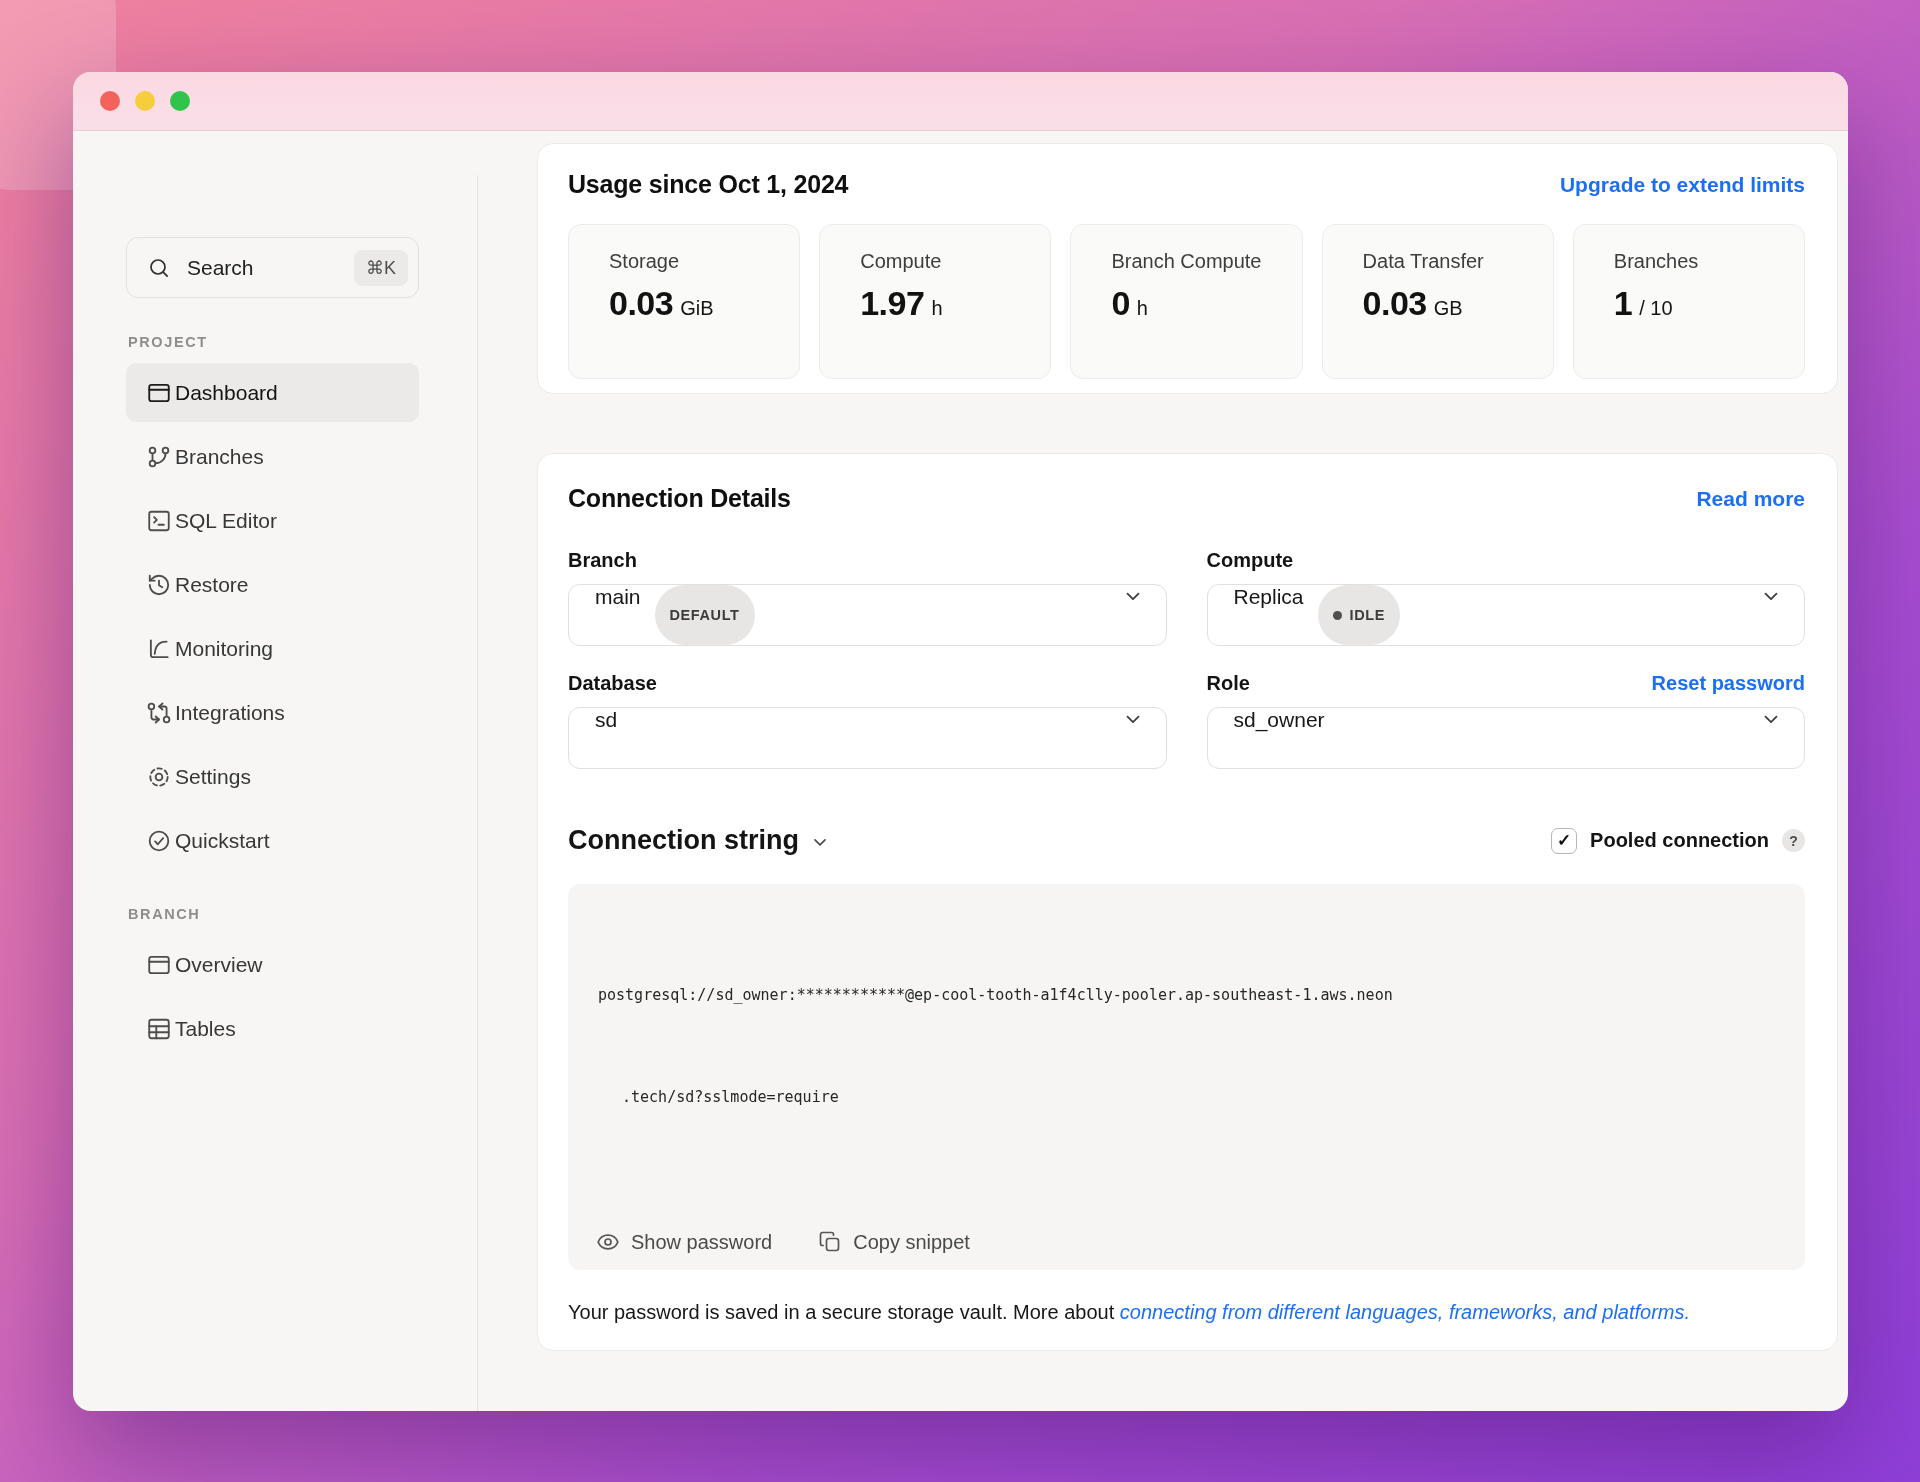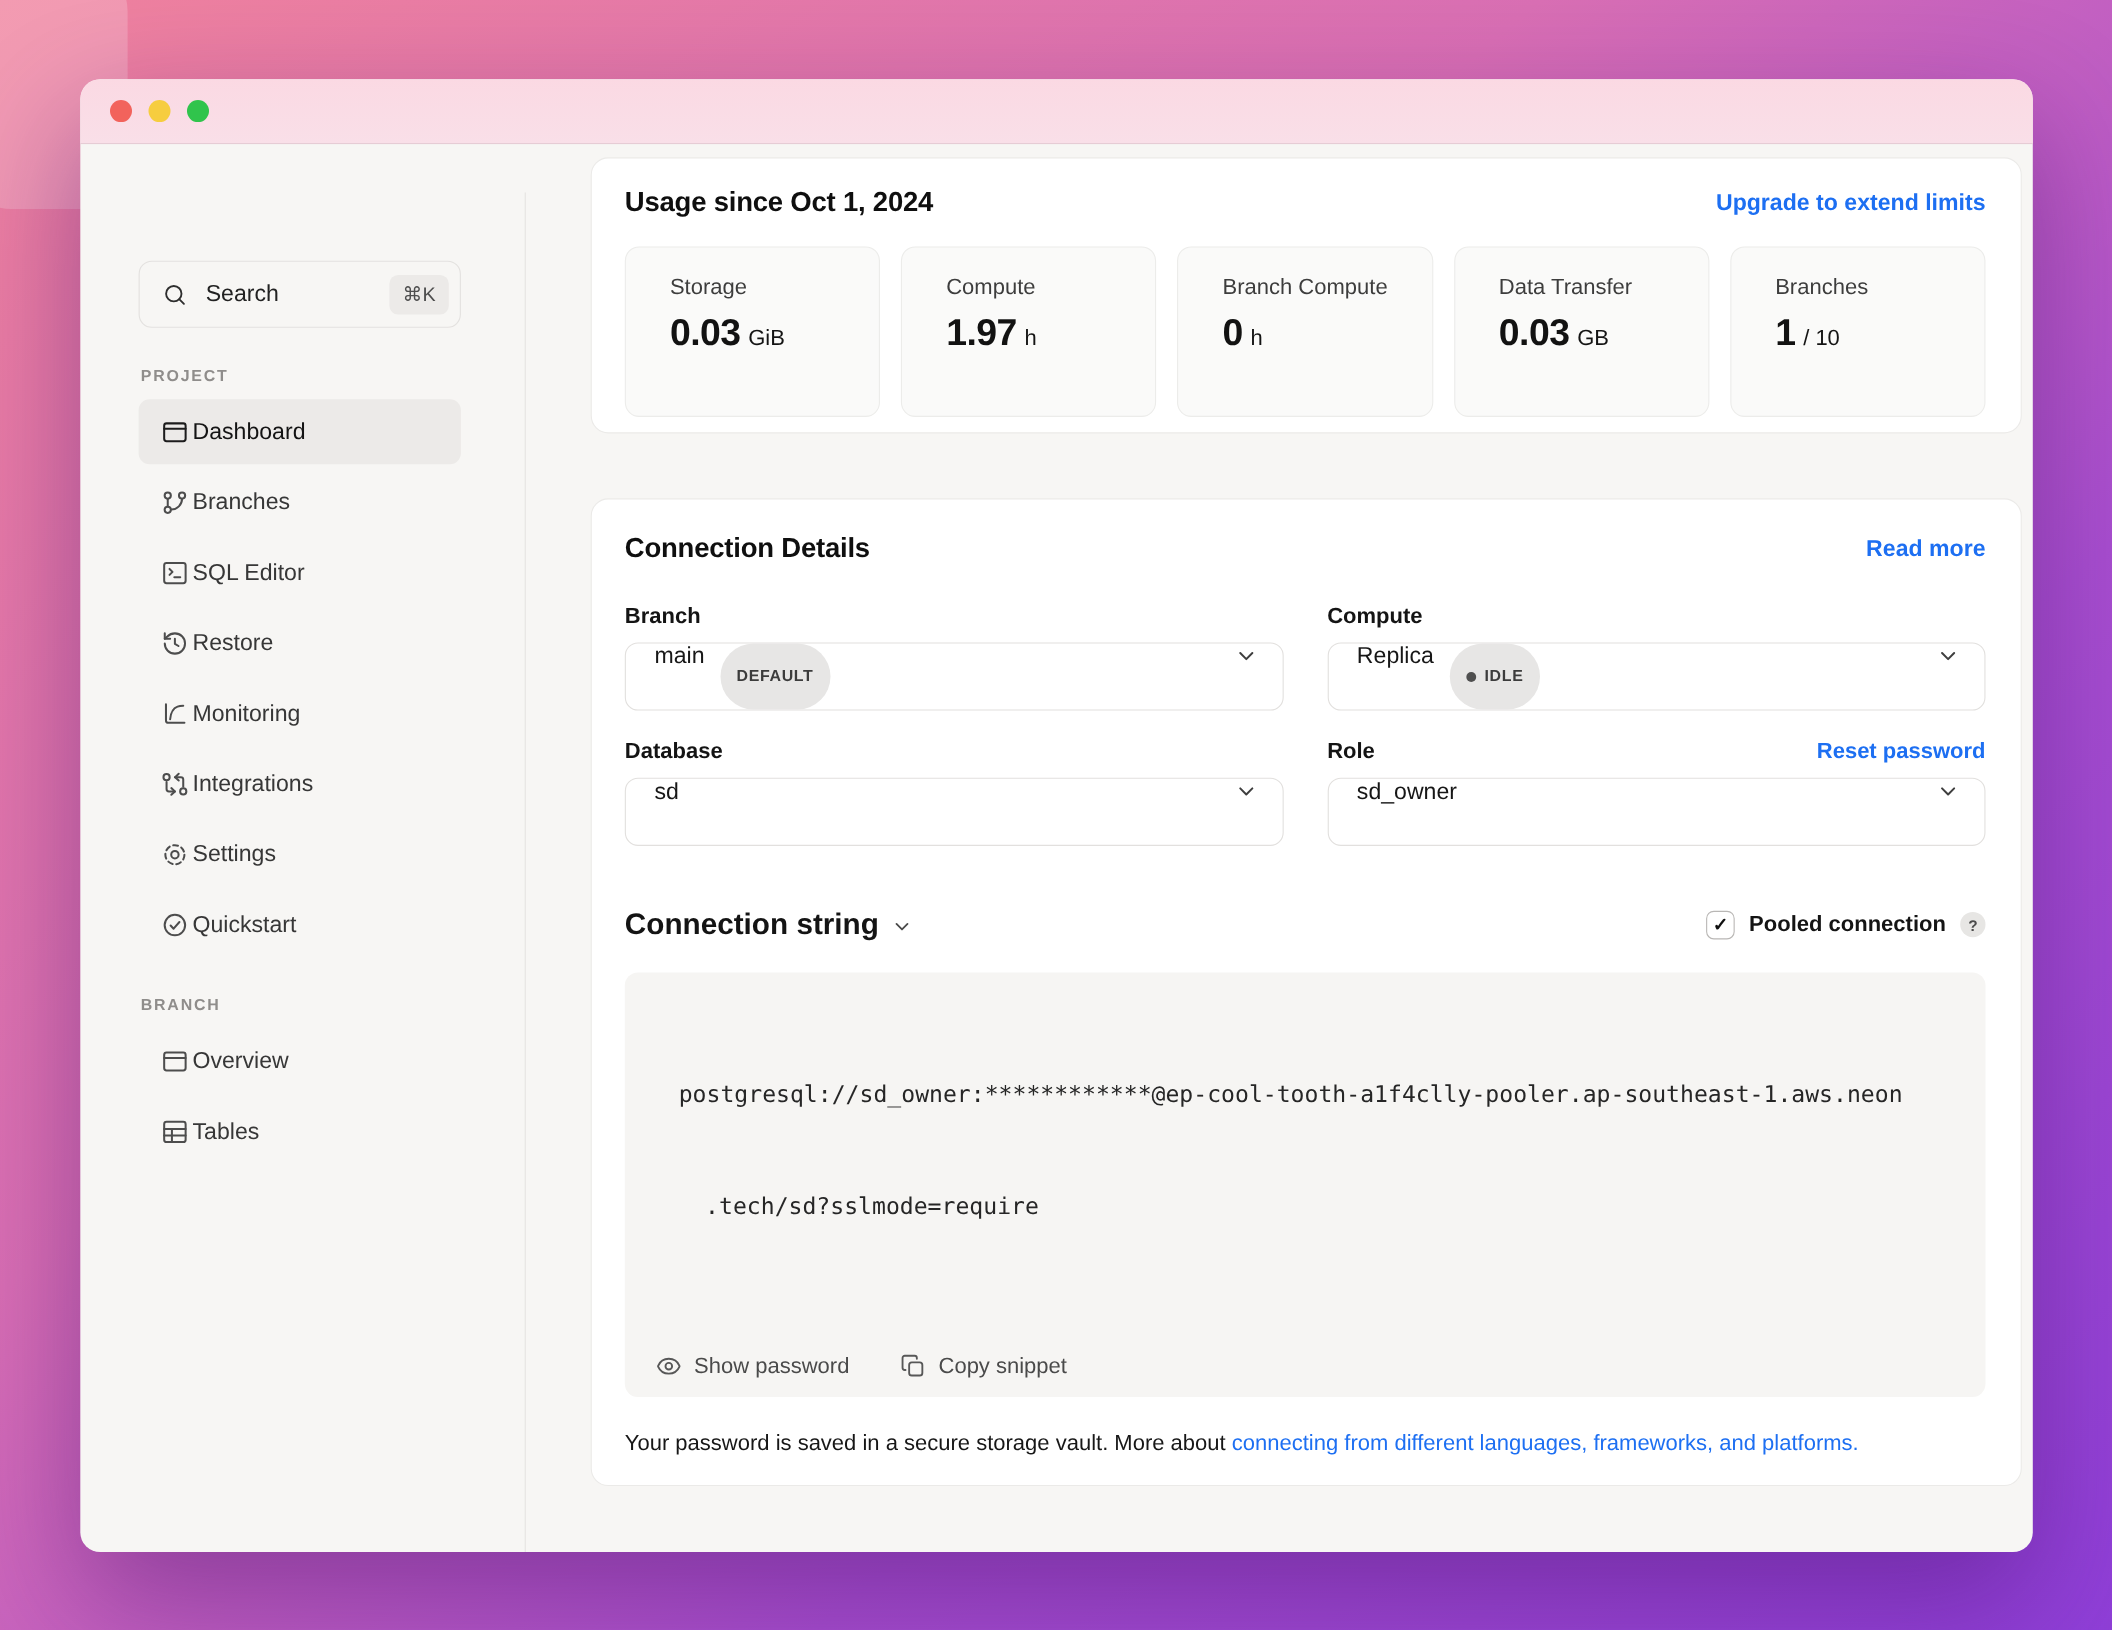--- a/index.html
+++ b/index.html
@@ -82,29 +82,29 @@
   .pooled { display:flex; align-items:center; gap:13px; }
   .checkbox { width:26px; height:26px; border:1.5px solid #b9b7b5; border-radius:7px;
     background:#fff; display:flex; align-items:center; justify-content:center;
     font-size:17px; font-weight:700; color:#101010; cursor:pointer; }
   .pooled-label { font-size:20px; font-weight:600; color:#141414; }
   .help { width:23px; height:23px; border-radius:50%; background:#e7e6e4; color:#4c4c4c;
     font-size:14px; font-weight:700; display:flex; align-items:center; justify-content:center; cursor:pointer; }
 
   .codeblock { margin-top:28px; background:#f6f5f3; border-radius:12px; height:386px;
     position:relative; padding:26px 30px; }
-  .code { font-family:"DejaVu Sans Mono", monospace; font-size:21px; line-height:34px;
-    color:#262626; white-space:pre-wrap; word-break:break-all;margin-left:19px; }
+  .code { font-family:"DejaVu Sans Mono", monospace; font-size:15px; line-height:34px;
+    color:#262626; white-space:pre-wrap; word-break:break-all; }
   .code .indent { padding-left:24px; }
   .code-actions { position:absolute; left:28px; bottom:16px; display:flex; gap:46px; }
   .code-btn { display:flex; align-items:center; gap:11px; font-size:20px; color:#4a4a4a; cursor:pointer; }
   .code-btn .bicon { display:flex; color:#575757; }
 
   .footnote { margin-top:26px; font-size:20px; line-height:32px; color:#171717; max-width:1250px; }
-  .footnote a { color:#1d6ff2; text-decoration:none; cursor:pointer; }
+  .footnote a { color:#1d6ff2; text-decoration:none; cursor:pointer;font-style:italic; }
 
   .ic { fill:none; stroke:currentColor; stroke-width:1.7; stroke-linecap:round; stroke-linejoin:round; }
 </style>
 </head>
 <body>
 
 <div class="bg-blob"></div>
 
 <div class="window">
   <div class="titlebar">

